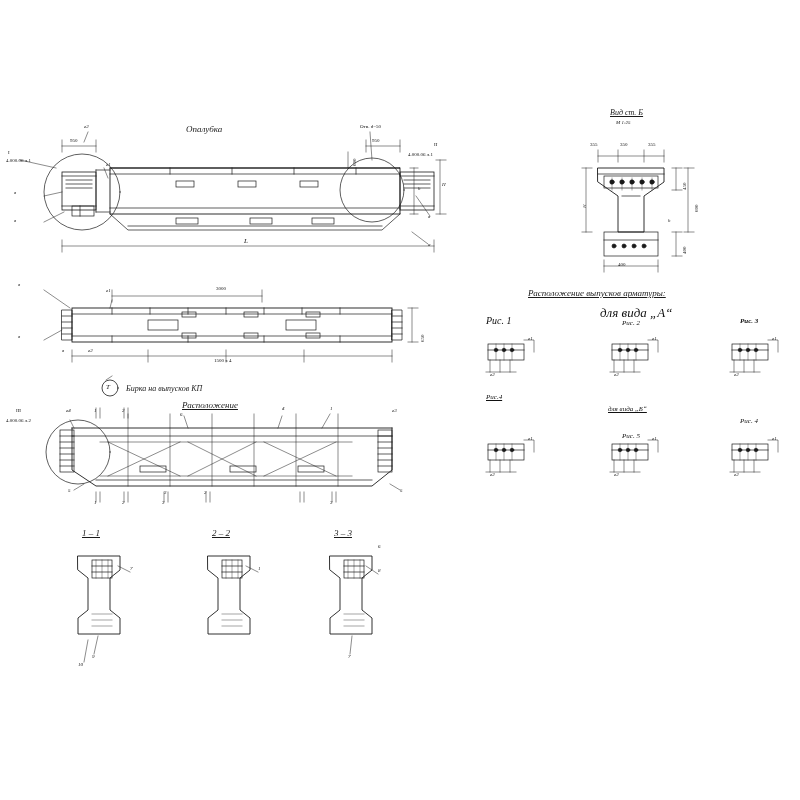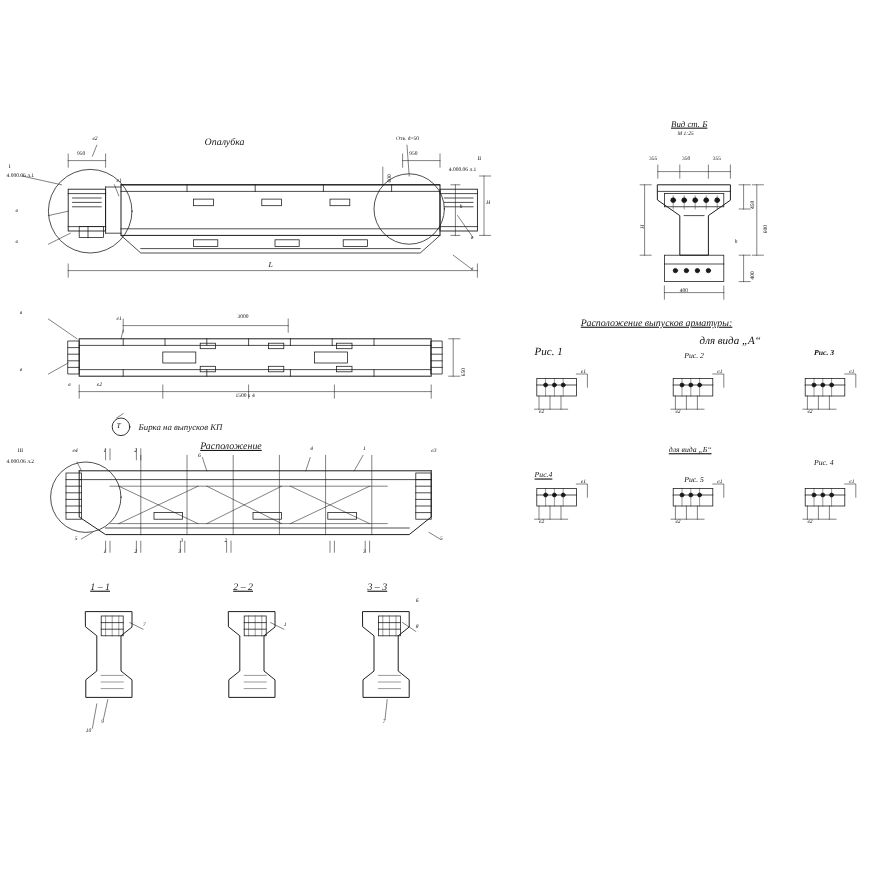--- a/index.html
+++ b/index.html
@@ -356,27 +356,27 @@
   <div class="lbl xs" style="left:620px; top:142px;">350</div>
   <div class="lbl xs" style="left:648px; top:142px;">355</div>
   <div class="lbl xs rot90" style="left:694px; top:212px;">600</div>
   <div class="lbl xs rot90" style="left:682px; top:190px;">450</div>
   <div class="lbl xs rot90" style="left:682px; top:254px;">400</div>
   <div class="lbl xs" style="left:618px; top:262px;">400</div>
   <div class="lbl xs it rot90" style="left:582px; top:208px;">H</div>
   <div class="lbl xs it" style="left:668px; top:218px;">h</div>
 
   <div class="ttl u" style="left:528px; top:288px;">Расположение   выпусков   арматуры:</div>
-  <div class="lbl it" style="left:600px; top:306px; font-size:10px;margin-left:36px;">для вида „А“</div>
+  <div class="lbl it" style="left:600px; top:306px; font-size:13px;">для вида „А“</div>
   <div class="lbl it" style="left:608px; top:406px; font-size:7px;text-decoration:underline;">для вида „Б“</div>
 
   <div class="lbl it" style="left:486px; top:316px; font-size:10px;text-align:right;">Рис. 1</div>
   <div class="lbl it" style="left:622px; top:320px; font-size:7px;">Рис. 2</div>
   <div class="lbl it" style="left:740px; top:318px; font-size:7px;font-weight:bold;">Рис. 3</div>
-  <div class="lbl it" style="left:486px; top:429px; font-size:7px;text-decoration:underline;">Рис.4</div>
+  <div class="lbl it" style="left:486px; top:394px; font-size:7px;text-decoration:underline;">Рис.4</div>
   <div class="lbl it" style="left:622px; top:433px; font-size:7px;">Рис. 5</div>
   <div class="lbl it" style="left:740px; top:418px; font-size:7px;">Рис. 4</div>
 
   <div class="lbl xs it" style="left:528px; top:336px;">е1</div>
   <div class="lbl xs it" style="left:490px; top:372px;">е2</div>
   <div class="lbl xs it" style="left:652px; top:336px;">е1</div>
   <div class="lbl xs it" style="left:614px; top:372px;">е2</div>
   <div class="lbl xs it" style="left:772px; top:336px;">е1</div>
   <div class="lbl xs it" style="left:734px; top:372px;">е2</div>
   <div class="lbl xs it" style="left:528px; top:436px;">е1</div>

